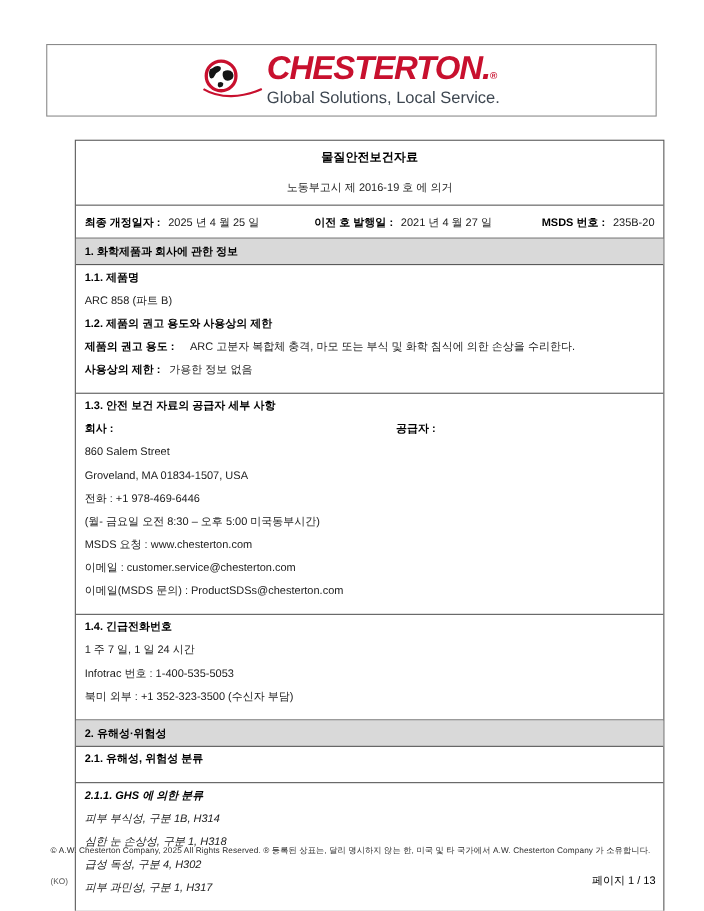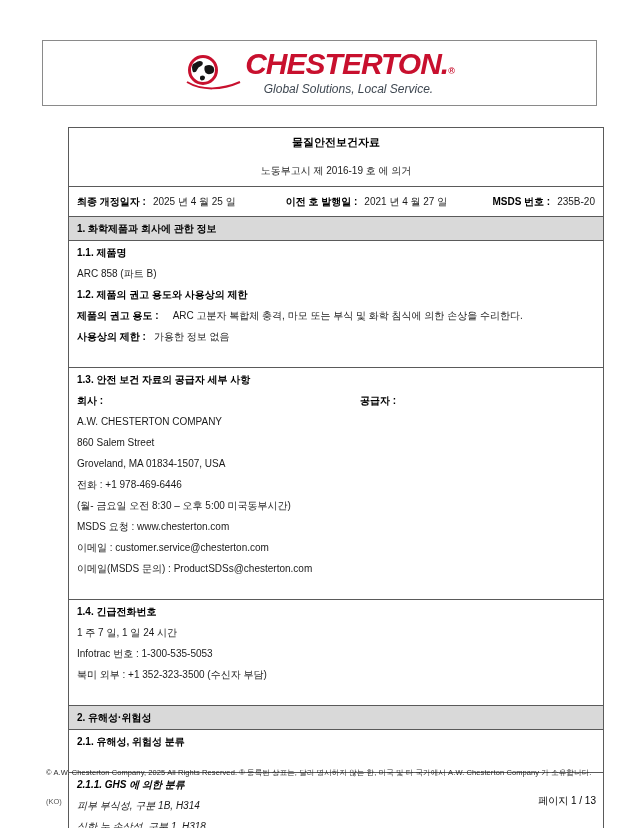--- a/index.html
+++ b/index.html
@@ -8,21 +8,21 @@
 
   
   .logo-box{position:absolute;left:42px;top:40px;width:553px;height:64px;
             border:1px solid #8a8a8a;display:flex;align-items:center;justify-content:center;}
   .logo{display:flex;align-items:flex-start;}
   .globe-svg{margin-right:4px;margin-top:2px;}
   .brand-wrap{display:flex;flex-direction:column;}
   .brand-text{font-size:30px;font-weight:bold;font-style:italic;color:#c8102e;
               letter-spacing:-1px;line-height:1;white-space:nowrap;}
   .brand-reg{font-size:9px;font-style:normal;vertical-align:baseline;}
-  .tagline{font-size:12px;font-style:italic;color:#3e4751;text-align:center;
+  .tagline{font-size:15px;color:#3e4751;text-align:center;
            margin-top:3px;padding-right:2px;}
 
   
   .doc{position:absolute;left:68px;top:127px;width:534px;border:1px solid #5a5a5a;
        font-size:10px;background:#fff;}
   .row{border-bottom:1px solid #5a5a5a;}
   .row:last-child{border-bottom:none;font-style:italic;}
 
   .title-row{text-align:center;padding:7px 0 8px 0;}
   .doc-title{font-size:11px;font-weight:bold;color:#000;}
@@ -31,21 +31,21 @@
   .meta-row{display:flex;padding:8px 8px 7px 8px;align-items:baseline;}
   .meta-group{white-space:nowrap;}
   .mg1{width:212px;}
   .mg2{width:210px;}
   .mg3{flex:1;}
   .meta-label{font-weight:bold;color:#000;margin-right:7px;}
 
   .sec-header{background:#d9d9d9;font-weight:bold;color:#000;
               padding:5px 8px 4px 8px;font-size:10px;}
 
-  .cell{padding:1px 8px 20px 8px;}
+  .cell{padding:1px 8px 10px 8px;}
   .line{line-height:21px;white-space:nowrap;}
   .b{font-weight:bold;color:#000;}
   .val-gap{margin-left:14px;}
   .val-gap-sm{margin-left:8px;}
   .two-col{display:flex;line-height:21px;}
   .col-left{width:283px;}
 
   
   .footer{position:absolute;left:46px;right:44px;top:768px;}
   .copyright{font-size:7.5px;color:#2b2b2b;letter-spacing:0.1px;white-space:nowrap;}
@@ -104,34 +104,33 @@
       <span class="b">사용상의 제한 :</span><span class="val-gap-sm">가용한 정보 없음</span>
     </div>
   </div>
 
   <div class="row cell">
     <div class="line b">1.3. 안전 보건 자료의 공급자 세부 사항</div>
     <div class="two-col">
       <span class="col-left b">회사 :</span>
       <span class="b">공급자 :</span>
     </div>
-    <div class="line">A.W. CHESTERTON COMPANY</div>
     <div class="line">860 Salem Street</div>
     <div class="line">Groveland, MA 01834-1507,  USA</div>
     <div class="line">전화 :  +1 978-469-6446</div>
     <div class="line">(월- 금요일 오전 8:30 – 오후 5:00 미국동부시간)</div>
     <div class="line">MSDS 요청 : www.chesterton.com</div>
     <div class="line">이메일 : customer.service@chesterton.com</div>
     <div class="line">이메일(MSDS 문의) : ProductSDSs@chesterton.com</div>
   </div>
 
   <div class="row cell">
     <div class="line b">1.4. 긴급전화번호</div>
     <div class="line">1 주 7 일, 1 일 24 시간</div>
-    <div class="line">Infotrac 번호 :  1-300-535-5053</div>
+    <div class="line">Infotrac 번호 :  1-400-535-5053</div>
     <div class="line">북미 외부 :  +1 352-323-3500 (수신자 부담)</div>
   </div>
 
   <div class="row sec-header">2.  유해성·위험성</div>
 
   <div class="row cell">
     <div class="line b">2.1. 유해성, 위험성 분류</div>
   </div>
 
   <div class="row cell">

